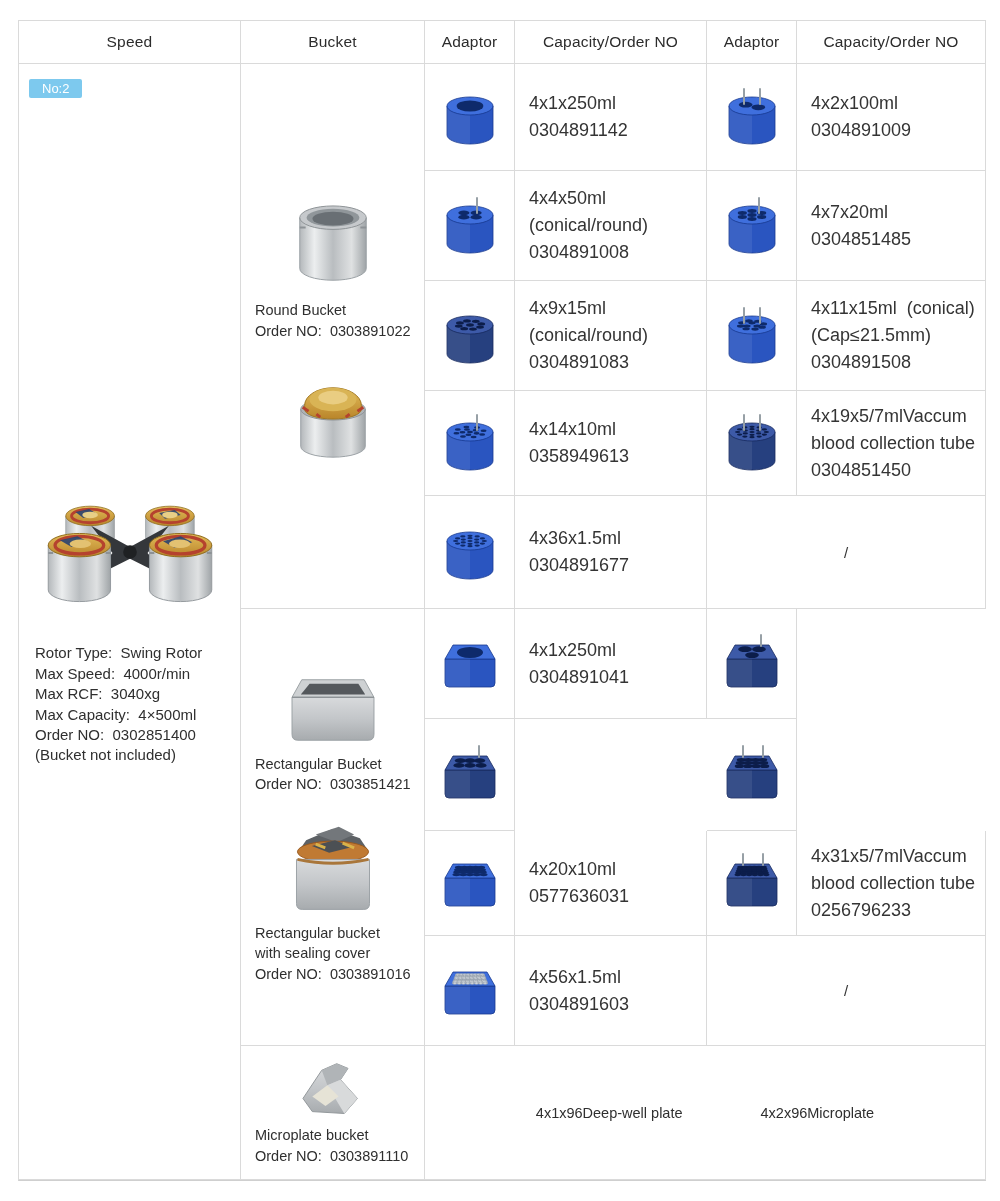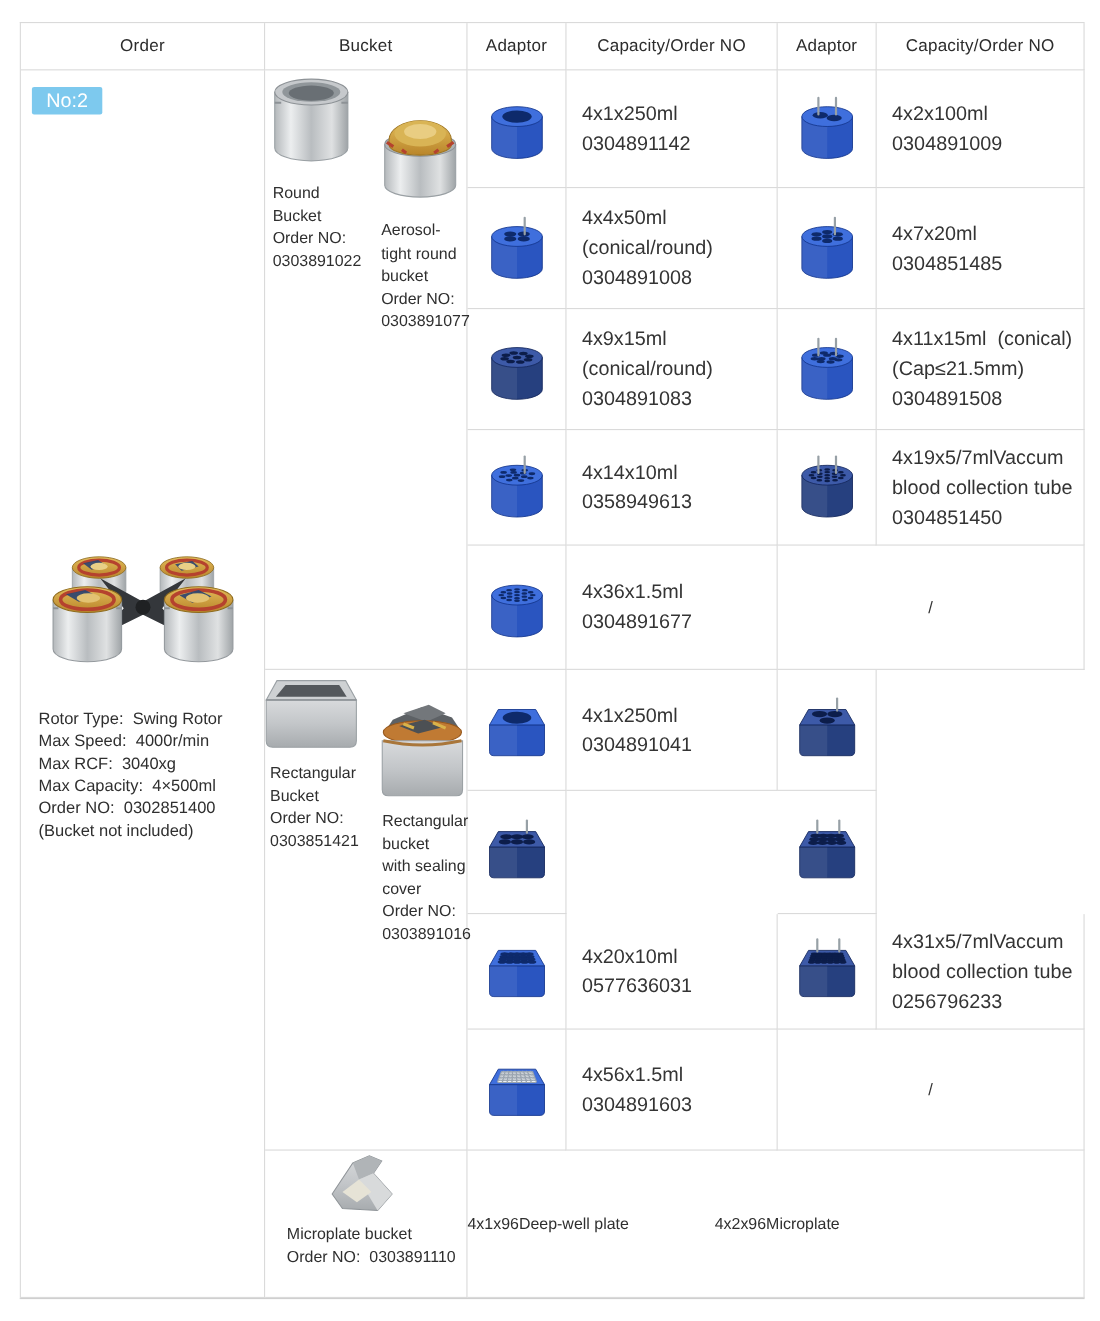--- a/index.html
+++ b/index.html
@@ -17,29 +17,29 @@
     border-top:1px solid var(--bd);
     border-left:1px solid var(--bd);
     border-bottom:1px solid #cfcfcf;
   }
   .cell{border-right:1px solid var(--bd);border-bottom:1px solid var(--bd);position:relative;}
   .head{display:flex;align-items:center;justify-content:center;font-size:15.5px;color:#2c2c2c;letter-spacing:.2px;}
   .cap-cell{display:flex;flex-direction:column;justify-content:center;padding:8px 6px 8px 14px;font-size:18px;line-height:1.5;white-space:pre-line;color:#343434;}
   .icon-cell{display:flex;align-items:center;justify-content:center;}
   .slash-cell{display:flex;align-items:center;justify-content:center;font-size:15px;color:#343434;}
   .rotor-cell{display:flex;flex-direction:column;align-items:center;justify-content:center;}
-  .badge{position:absolute;top:15px;left:10px;background:#7dc9ee;color:#fff;font-size:18px;padding:2px 13px;border-radius:2px;}
+  .badge{position:absolute;top:15px;left:10px;background:#7dc9ee;color:#fff;font-size:13px;padding:2px 13px;border-radius:2px;}
   .specs{align-self:stretch;padding:10px 6px 0 16px;font-size:15px;line-height:1.36;white-space:pre-line;color:#2f2f2f;}
   .rotor-img{margin-bottom:6px;}
-  .bucket-cell{display:flex;justify-content:center;}
+  .bucket-cell{display:flex;flex-direction:column;justify-content:center;}
   .bucket-group{display:flex;flex-direction:column;}
   .bucket-group + .bucket-group{margin-top:26px;}
   .bucket-img{align-self:center;line-height:0;}
   .bucket-label{padding:4px 4px 0 14px;font-size:14.5px;line-height:1.42;white-space:pre-line;color:#2f2f2f;}
-  .micro-cap{display:flex;align-items:center;gap:78px;font-size:14.5px;color:#2f2f2f;}
+  .micro-cap{display:flex;align-items:center;justify-content:center;gap:78px;font-size:14.5px;color:#2f2f2f;}
   .aicon{line-height:0;}
   .defs-holder{position:absolute;width:0;height:0;overflow:hidden;}
 </style>
 </head>
 <body>
 
 <svg class="defs-holder" aria-hidden="true">
   <defs>
     <linearGradient id="gsil" x1="0" y1="0" x2="1" y2="0">
       <stop offset="0" stop-color="#b4b8bb"></stop>
@@ -56,21 +56,21 @@
     <linearGradient id="gamber" x1="0" y1="0" x2="0" y2="1">
       <stop offset="0" stop-color="#e3bc5a"></stop>
         <stop offset="1" stop-color="#b9852a"></stop>
     </linearGradient>
   </defs>
 </svg>
 
 <div class="page">
   <div class="grid">
 
-    <div class="cell head" style="grid-area:1/1">Order</div>
+    <div class="cell head" style="grid-area:1/1">Speed</div>
     <div class="cell head" style="grid-area:1/2">Bucket</div>
     <div class="cell head" style="grid-area:1/3">Adaptor</div>
     <div class="cell head" style="grid-area:1/4">Capacity/Order NO</div>
     <div class="cell head" style="grid-area:1/5">Adaptor</div>
     <div class="cell head" style="grid-area:1/6">Capacity/Order NO</div>
 
     <div class="cell rotor-cell" style="grid-area:2/1/12/2">
       <div class="badge">No:2</div>
       <div class="rotor-img">
         <svg viewBox="0 0 200 150" width="196" height="146">
@@ -137,23 +137,20 @@
         <div class="bucket-img">
           <svg viewBox="0 0 90 108" width="88" height="106">
             <path d="M12 42 L12 80 A33 11 0 0 0 78 80 L78 42" fill="url(#gsil)" stroke="#9aa0a4" stroke-width="1"></path>
             <ellipse cx="45" cy="42" rx="33" ry="11" fill="#aeb3b7" stroke="#8d9296" stroke-width="1"></ellipse>
             <path d="M16 38 A29 18 0 0 1 74 38 L74 42 A29 10 0 0 1 16 42 Z" fill="url(#gamber)" stroke="#a07722" stroke-width="1"></path>
             <ellipse cx="45" cy="32" rx="24" ry="12" fill="#d9b455"></ellipse>
             <ellipse cx="45" cy="30" rx="15" ry="7" fill="#e9cd82"></ellipse>
             <path d="M14 40 l6 4 M76 40 l-6 4 M28 47 l4 3 M62 47 l-4 3" stroke="#b5422e" stroke-width="3"></path>
           </svg>
         </div>
-        <div class="bucket-label">Aerosol-tight round
-bucket
-Order NO:&nbsp; 0303891077</div>
       </div>
     </div>
 
     <div class="cell bucket-cell" style="grid-area:7/2/11/3">
       <div class="bucket-group">
         <div class="bucket-img">
           <svg viewBox="0 0 104 82" width="102" height="80">
             <path d="M20 10 L84 10 L94 28 L10 28 Z" fill="#ced1d3" stroke="#9aa0a4" stroke-width="1"></path>
             <path d="M28 14 L78 14 L85 25 L19 25 Z" fill="#54585c"></path>
             <path d="M10 28 L94 28 L94 66 Q94 72 88 72 L16 72 Q10 72 10 66 Z" fill="url(#gsilv)" stroke="#9aa0a4" stroke-width="1"></path>

